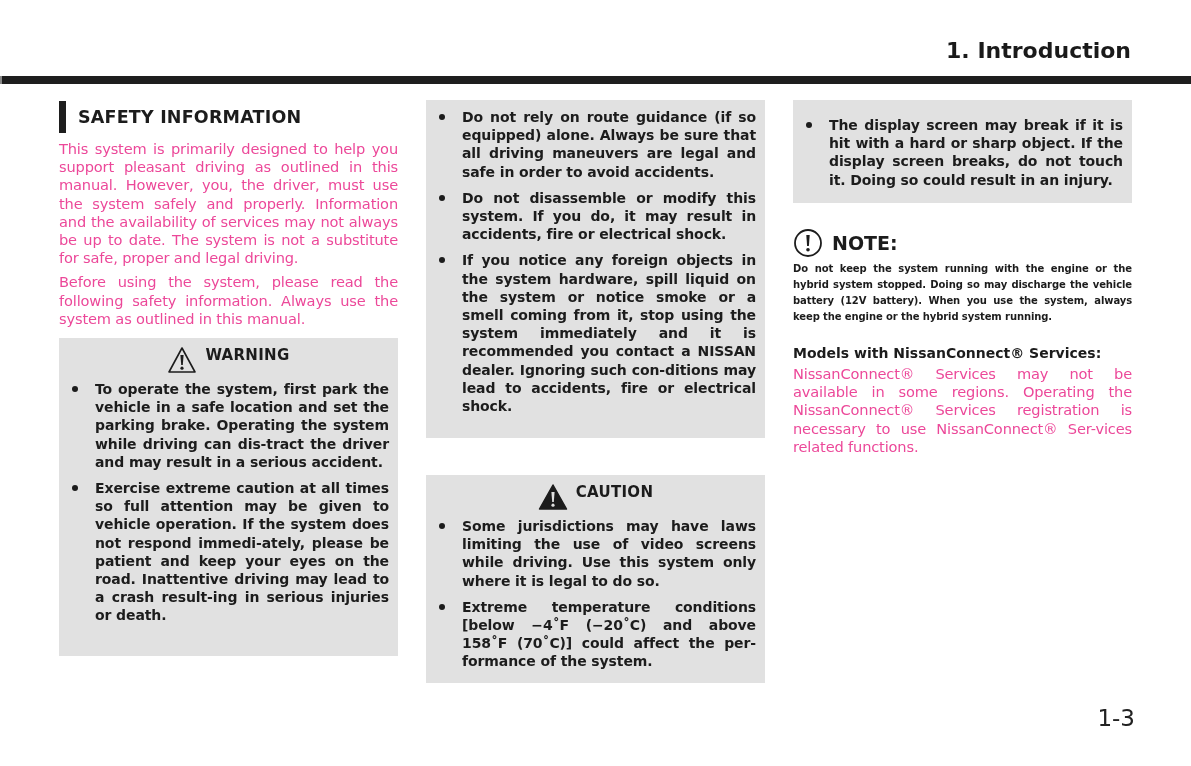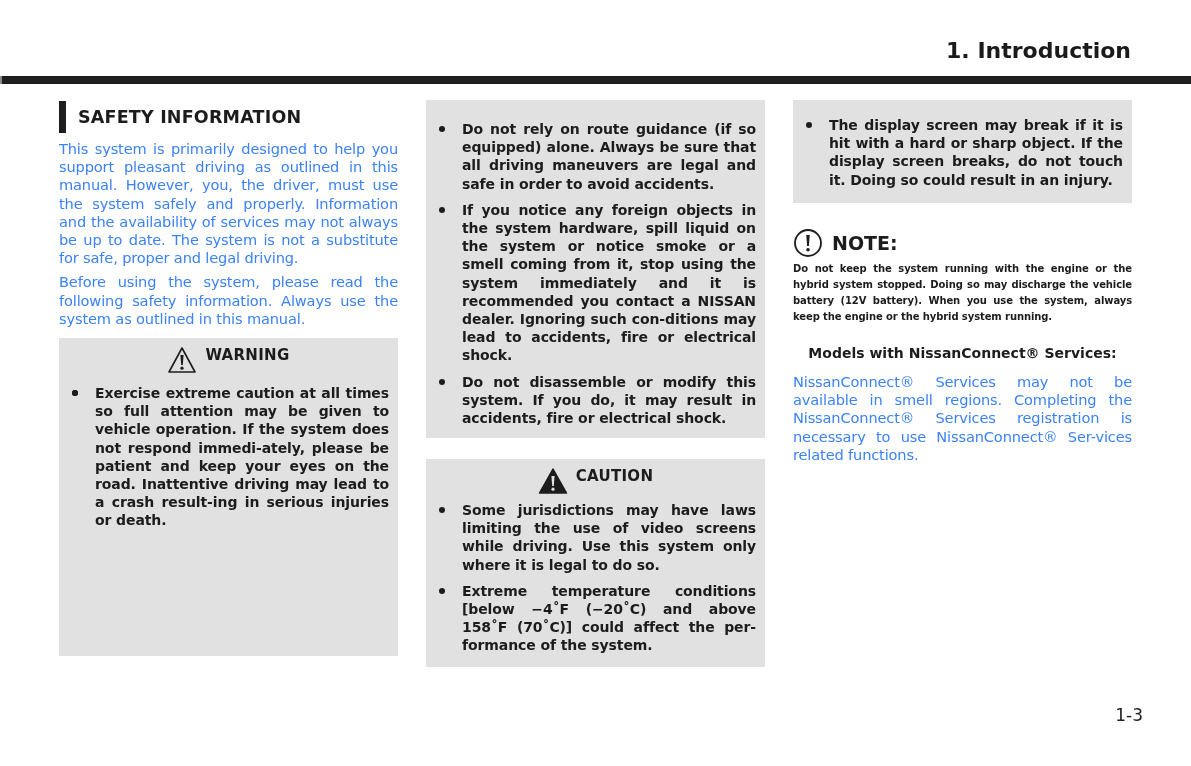--- a/index.html
+++ b/index.html
@@ -20,21 +20,21 @@
   .col2 { left:426px; }
   .col3 { left:793px; }
 
   .section-heading {
     display:flex; align-items:center; height:34px; margin-bottom:6px;
   }
   .section-bar { width:7px; height:32px; background:#1e1e1e; margin-right:12px; }
   .section-title { font-size:17.5px; font-weight:bold; letter-spacing:0.2px; }
 
   .para {
-    font-size:14.6px; line-height:18.2px; text-align:justify; margin:0 0 6px 0; color:#3b82f6;
+    font-size:14.6px; line-height:18.2px; text-align:justify; margin:0 0 6px 0; color:#ec4899;
     letter-spacing:-0.15px;
   }
   .bold-para { font-weight:bold; font-size:10px; line-height:16px; text-align:justify; letter-spacing:-0.1px; }
 
   .box { background:#e1e1e1; padding:8px 9px 10px 9px; box-sizing:border-box; }
   .box-head {
     display:flex; justify-content:center; align-items:flex-start; height:30px; margin-bottom:4px;
   }
   .box-head .icon { width:30px; height:28px; margin-right:8px; }
   .box-head .label { font-weight:bold; font-size:15px; letter-spacing:0.3px; }
@@ -46,24 +46,24 @@
   }
   ul.bullets li:last-child { margin-bottom:0; }
   ul.bullets li .dot {
     position:absolute; left:4px; top:6px; width:6px; height:6px; border-radius:50%; background:#1c1c1c;
   }
 
   .note-head { display:flex; align-items:center; height:32px; margin:24px 0 2px 0; }
   .note-head .icon { width:30px; height:30px; margin-right:9px; }
   .note-head .label { font-weight:bold; font-size:19px; }
 
-  .subheading { font-weight:bold; font-size:14px; margin:20px 0 12px 0;text-align:center; }
+  .subheading { font-weight:bold; font-size:14px; margin:20px 0 4px 0; }
 
   .page-number {
-    position:absolute; right:48px; top:705px; font-size:17px; color:#222;margin-left:10px;
+    position:absolute; right:56px; top:705px; font-size:23px; color:#222;margin-left:10px;
   }
 </style>
 </head>
 <body>
 
 <div class="chapter-title">1. Introduction</div>
 <div class="top-rule"></div>
 
 <div class="col col1">
   <div class="section-heading">
@@ -76,36 +76,36 @@
   <div class="box" style="margin-top:10px; height:318px;">
     <div class="box-head">
       <svg class="icon" viewBox="0 0 30 28">
         <path d="M15 2 L28 26 L2 26 Z" fill="none" stroke="#1c1c1c" stroke-width="1.6" stroke-linejoin="round"></path>
         <path d="M13.4 9 L16.6 9 L15.8 19 L14.2 19 Z" fill="#1c1c1c"></path>
         <circle cx="15" cy="22.2" r="1.6" fill="#1c1c1c"></circle>
       </svg>
       <span class="label">WARNING</span>
     </div>
     <ul class="bullets">
-      <li><span class="dot"></span></li>
+      <li><span class="dot"></span><span>To operate the system, first park the vehicle in a safe location and set the parking brake. Operating the system while driving can dis-tract the driver and may result in a serious accident.</span></li>
       <li><span class="dot"></span><span>Exercise extreme caution at all times so full attention may be given to vehicle operation. If the system does not respond immedi-ately, please be patient and keep your eyes on the road. Inattentive driving may lead to a crash result-ing in serious injuries or death.</span></li>
     </ul>
   </div>
 </div>
 
 <div class="col col2">
-  <div class="box" style="height:338px; padding-top:20px;">
+  <div class="box" style="height:338px; padding-top:8px;">
     <ul class="bullets">
       <li><span class="dot"></span><span>Do not rely on route guidance (if so equipped) alone. Always be sure that all driving maneuvers are legal and safe in order to avoid accidents.</span></li>
+      <li><span class="dot"></span><span>Do not disassemble or modify this system. If you do, it may result in accidents, fire or electrical shock.</span></li>
       <li><span class="dot"></span><span>If you notice any foreign objects in the system hardware, spill liquid on the system or notice smoke or a smell coming from it, stop using the system immediately and it is recommended you contact a NISSAN dealer. Ignoring such con-ditions may lead to accidents, fire or electrical shock.</span></li>
-      <li><span class="dot"></span><span>Do not disassemble or modify this system. If you do, it may result in accidents, fire or electrical shock.</span></li>
     </ul>
   </div>
 
-  <div class="box" style="margin-top:21px; height:208px;">
+  <div class="box" style="margin-top:37px; height:208px;">
     <div class="box-head">
       <svg class="icon" viewBox="0 0 30 28">
         <path d="M15 2 L28.5 26 L1.5 26 Z" fill="#1c1c1c" stroke="#1c1c1c" stroke-width="1.5" stroke-linejoin="round"></path>
         <path d="M13.4 9 L16.6 9 L15.8 19 L14.2 19 Z" fill="#e1e1e1"></path>
         <circle cx="15" cy="22.2" r="1.6" fill="#e1e1e1"></circle>
       </svg>
       <span class="label">CAUTION</span>
     </div>
     <ul class="bullets">
       <li><span class="dot"></span><span>Some jurisdictions may have laws limiting the use of video screens while driving. Use this system only where it is legal to do so.</span></li>
@@ -125,16 +125,16 @@
     <svg class="icon" viewBox="0 0 30 30">
       <circle cx="15" cy="15" r="13" fill="none" stroke="#1c1c1c" stroke-width="1.8"></circle>
       <path d="M13.3 7 L16.7 7 L15.9 18 L14.1 18 Z" fill="#1c1c1c"></path>
       <circle cx="15" cy="21.8" r="1.8" fill="#1c1c1c"></circle>
     </svg>
     <span class="label">NOTE:</span>
   </div>
   <p class="bold-para" style="margin:0;">Do not keep the system running with the engine or the hybrid system stopped. Doing so may discharge the vehicle battery (12V battery). When you use the system, always keep the engine or the hybrid system running.</p>
 
   <div class="subheading">Models with NissanConnect® Services:</div>
-  <p class="para">NissanConnect® Services may not be available in smell regions. Completing the NissanConnect® Services registration is necessary to use NissanConnect® Ser-vices related functions.</p>
+  <p class="para">NissanConnect® Services may not be available in some regions. Operating the NissanConnect® Services registration is necessary to use NissanConnect® Ser-vices related functions.</p>
 </div>
 
 <div class="page-number">1-3</div>
 
 </body></html>

